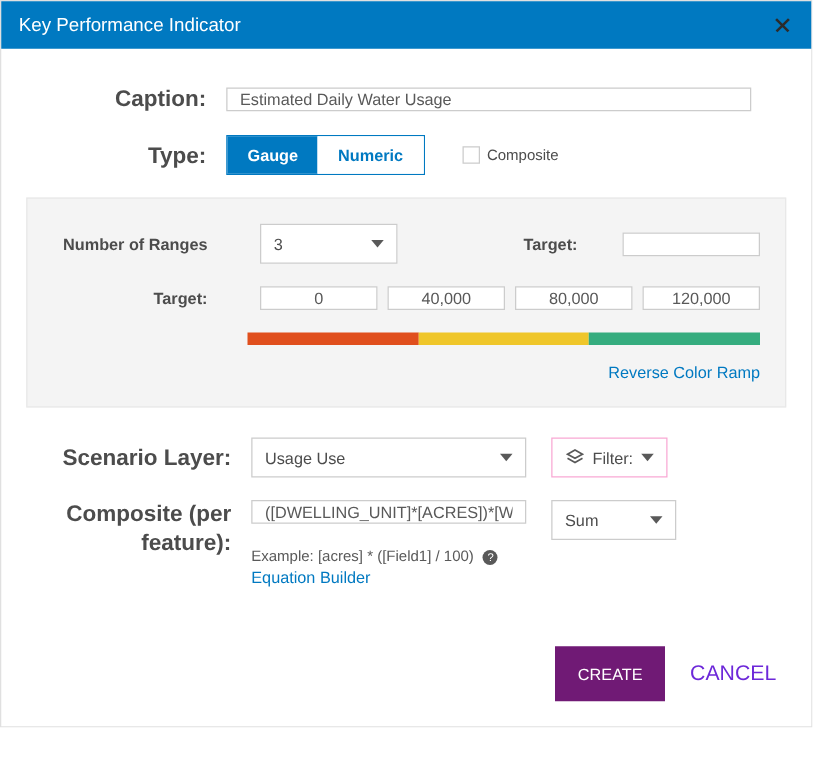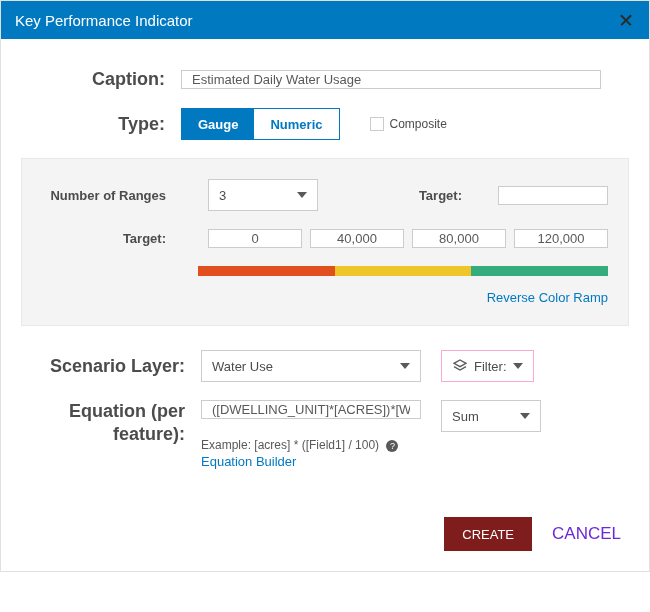--- a/index.html
+++ b/index.html
@@ -33,21 +33,21 @@
   .ramp { display: flex; height: 10px; margin-left: 156px; margin-bottom: 12px; }
   .ramp div { flex: 1; }
   .reverse { text-align: right; margin-top: 14px; }
   .reverse a { color: #0079c1; text-decoration: none; font-size: 13px; cursor: pointer; }
   .layersvg { width: 16px; height: 16px; }
   .filterbtn { display: flex; align-items: center; gap: 6px; height: 32px; border: 1px solid #f9a8d4; padding: 0 10px; cursor: pointer; margin-left: 20px; }
   .example { font-size: 12px; color: #595959; margin-top: 6px; }
   .help { display: inline-block; width: 12px; height: 12px; border-radius: 50%; background: #595959; color:#fff; font-size: 9px; text-align: center; line-height: 12px; margin-left: 4px; }
   .eqbuilder { color: #0079c1; font-size: 13px; cursor: pointer; margin-top: 2px; }
   .buttons { display: flex; justify-content: flex-end; gap: 12px; padding: 20px; align-items: center; }
-  .btn-primary { background: #7f1d1d; color: #fff; border: none; height: 34px; padding: 0 18px; font-size: 13px; cursor: pointer; }
+  .btn-primary { background: #701a75; color: #fff; border: none; height: 44px; padding: 0 18px; font-size: 13px; cursor: pointer; }
   .btn-cancel { color: #6d28d9; background: none; border: none; font-size: 17px; cursor: pointer; padding: 0 8px; text-align: center; }
 </style>
 </head>
 <body>
 
 <div class="dialog">
 
   <div class="titlebar">
     <h1>Key Performance Indicator</h1>
     <div class="closebtn"></div>
@@ -108,35 +108,35 @@
       <div class="reverse">
         <a>Reverse Color Ramp</a>
       </div>
 
     </div>
 
     <div class="row">
       <div class="lbl" style="width:180px">Scenario Layer:</div>
       <div class="field">
         <div class="select" style="width:220px">
-          <span>Water Use</span>
+          <span>Usage Use</span>
           <span class="caret"></span>
         </div>
         <div class="filterbtn">
           <svg class="layersvg" viewBox="0 0 24 24">
             <path d="M12 3 L21 8 L12 13 L3 8 Z M3 13 L12 18 L21 13" fill="none" stroke="#595959" stroke-width="2"></path>
           </svg>
           <span>Filter:</span>
           <span class="caret"></span>
         </div>
       </div>
     </div>
 
     <div class="row" style="align-items:flex-start">
-      <div class="lbl" style="width:180px; line-height:1.3">Equation (per feature):</div>
+      <div class="lbl" style="width:180px; line-height:1.3">Composite (per feature):</div>
       <div class="field" style="flex-direction:column; align-items:flex-start">
         <div style="display:flex; width:100%;">
           <input type="text" class="box" style="width: 220px;" value="([DWELLING_UNIT]*[ACRES])*[WATER">
           <div class="select" style="width:100px; margin-left:20px">
             <span>Sum</span>
             <span class="caret"></span>
           </div>
         </div>
         <div class="example">
           <span>Example: [acres] * ([Field1] / 100)</span>

